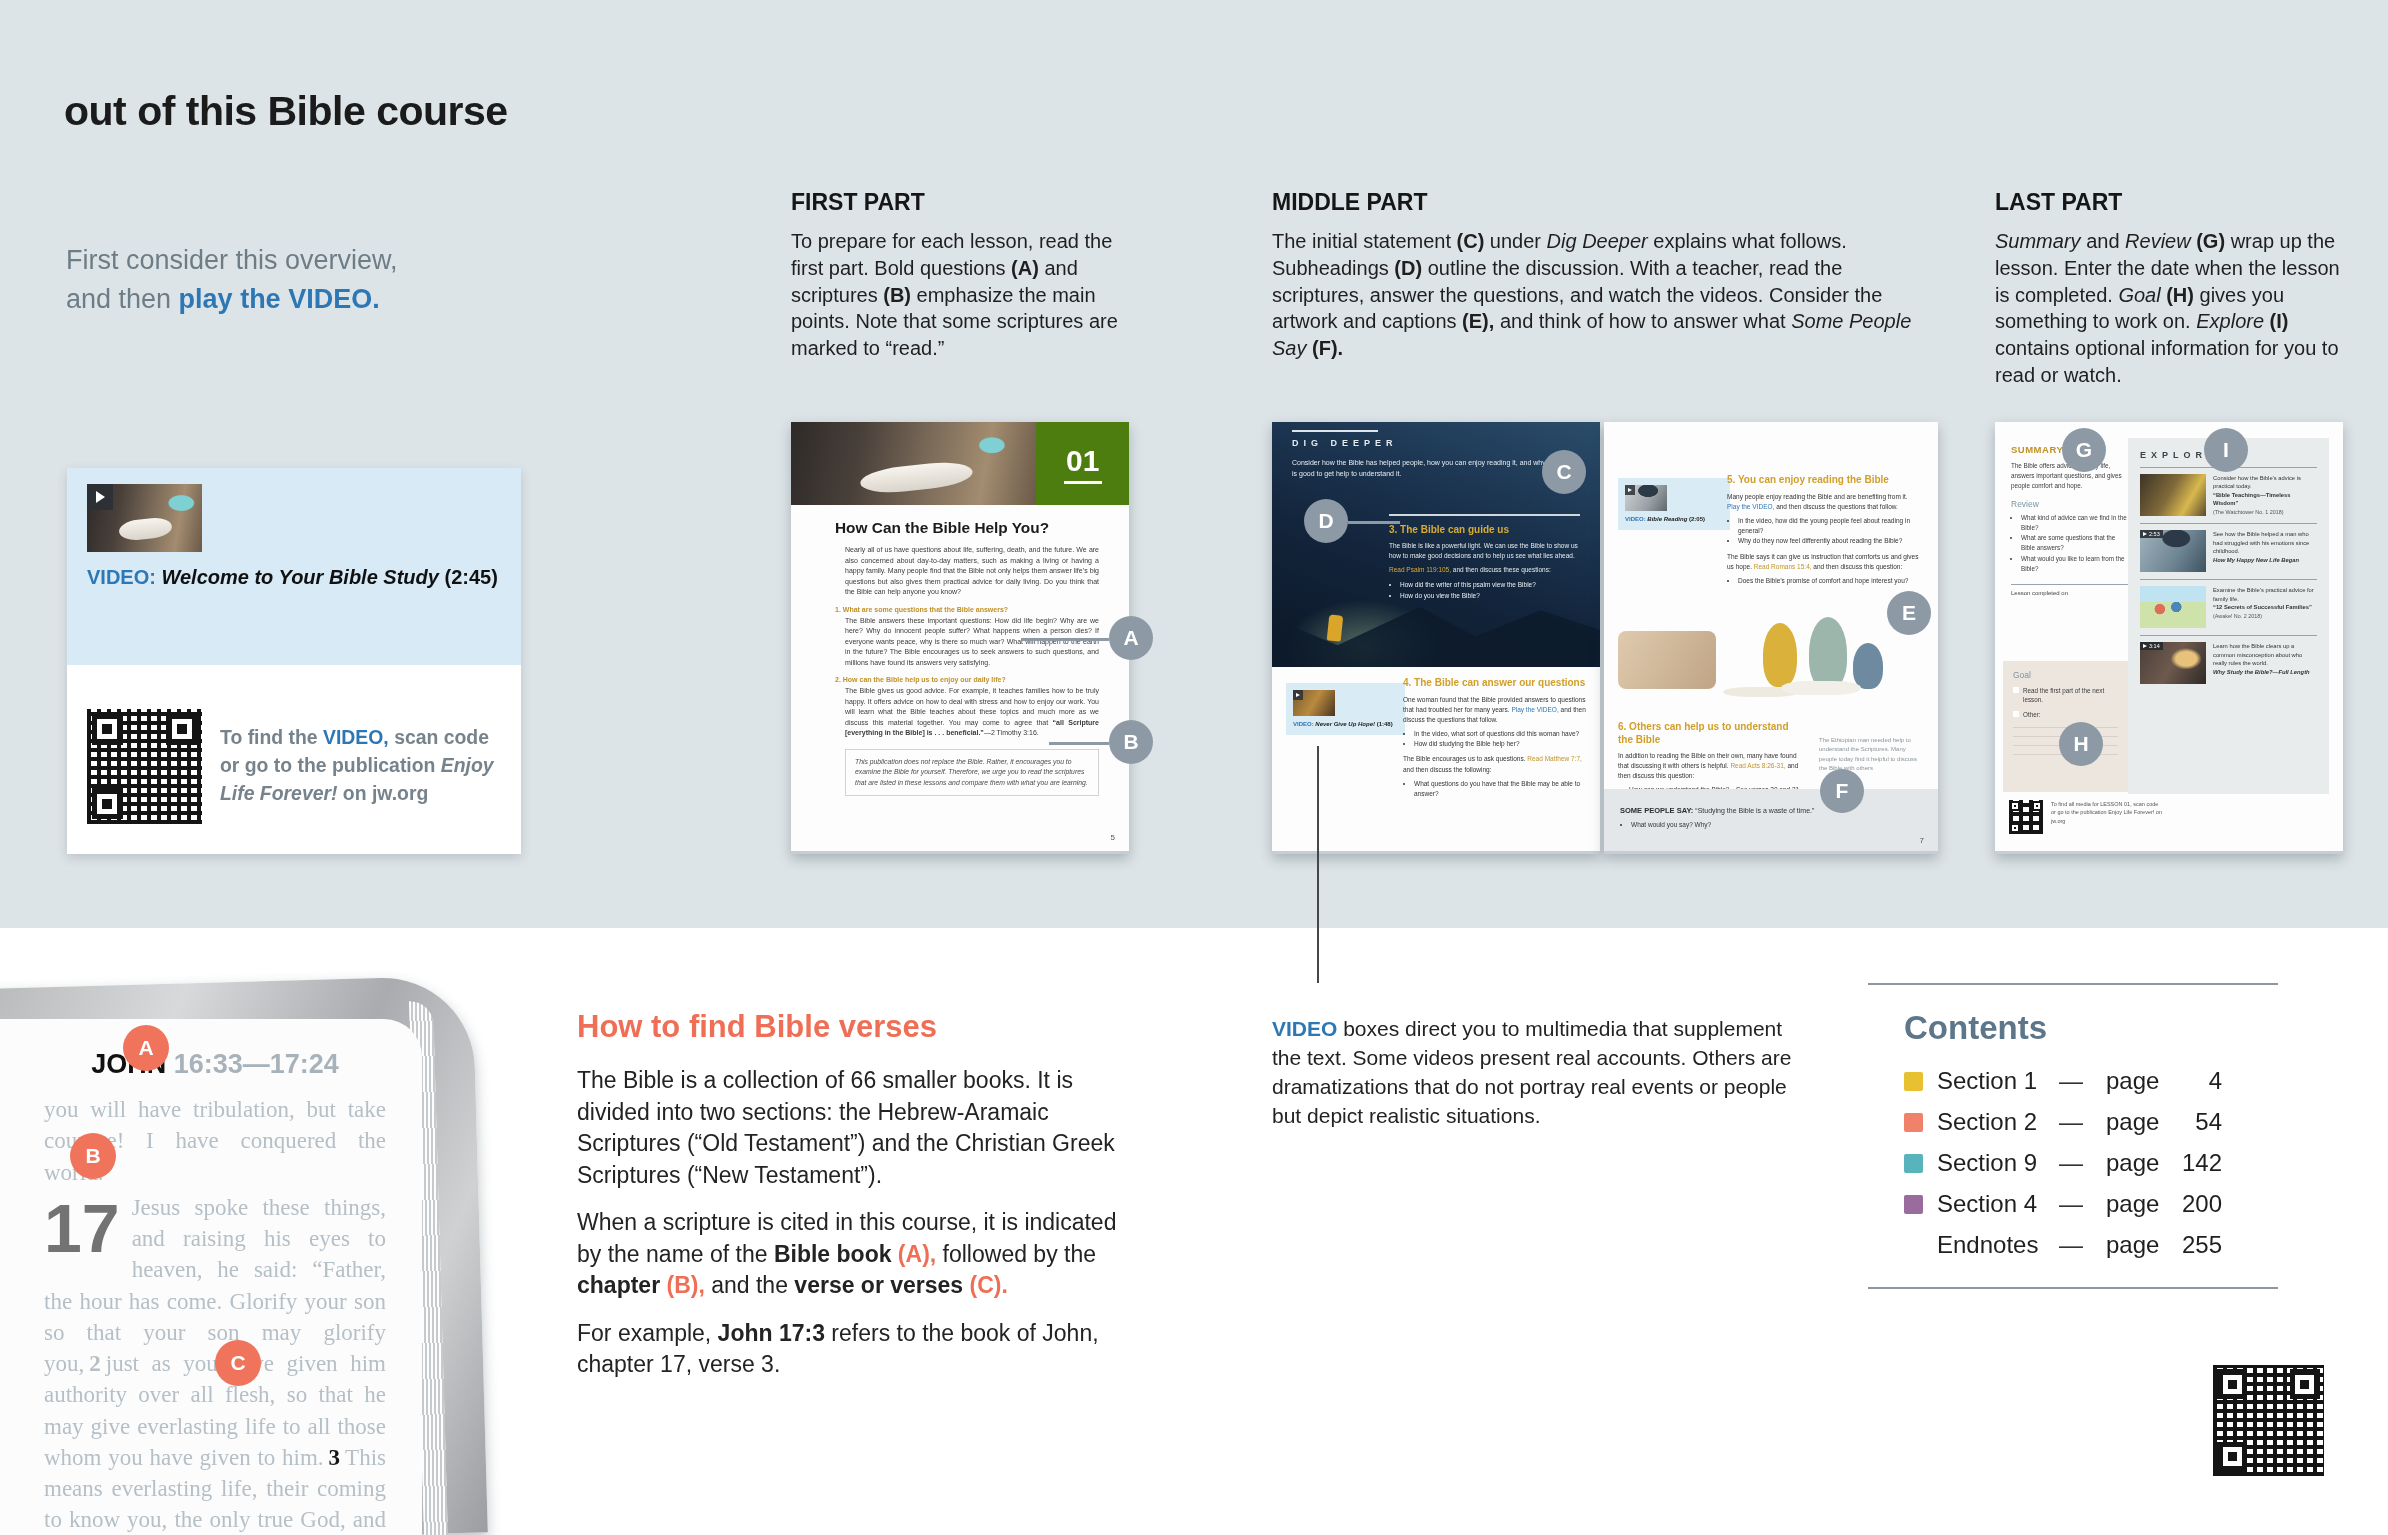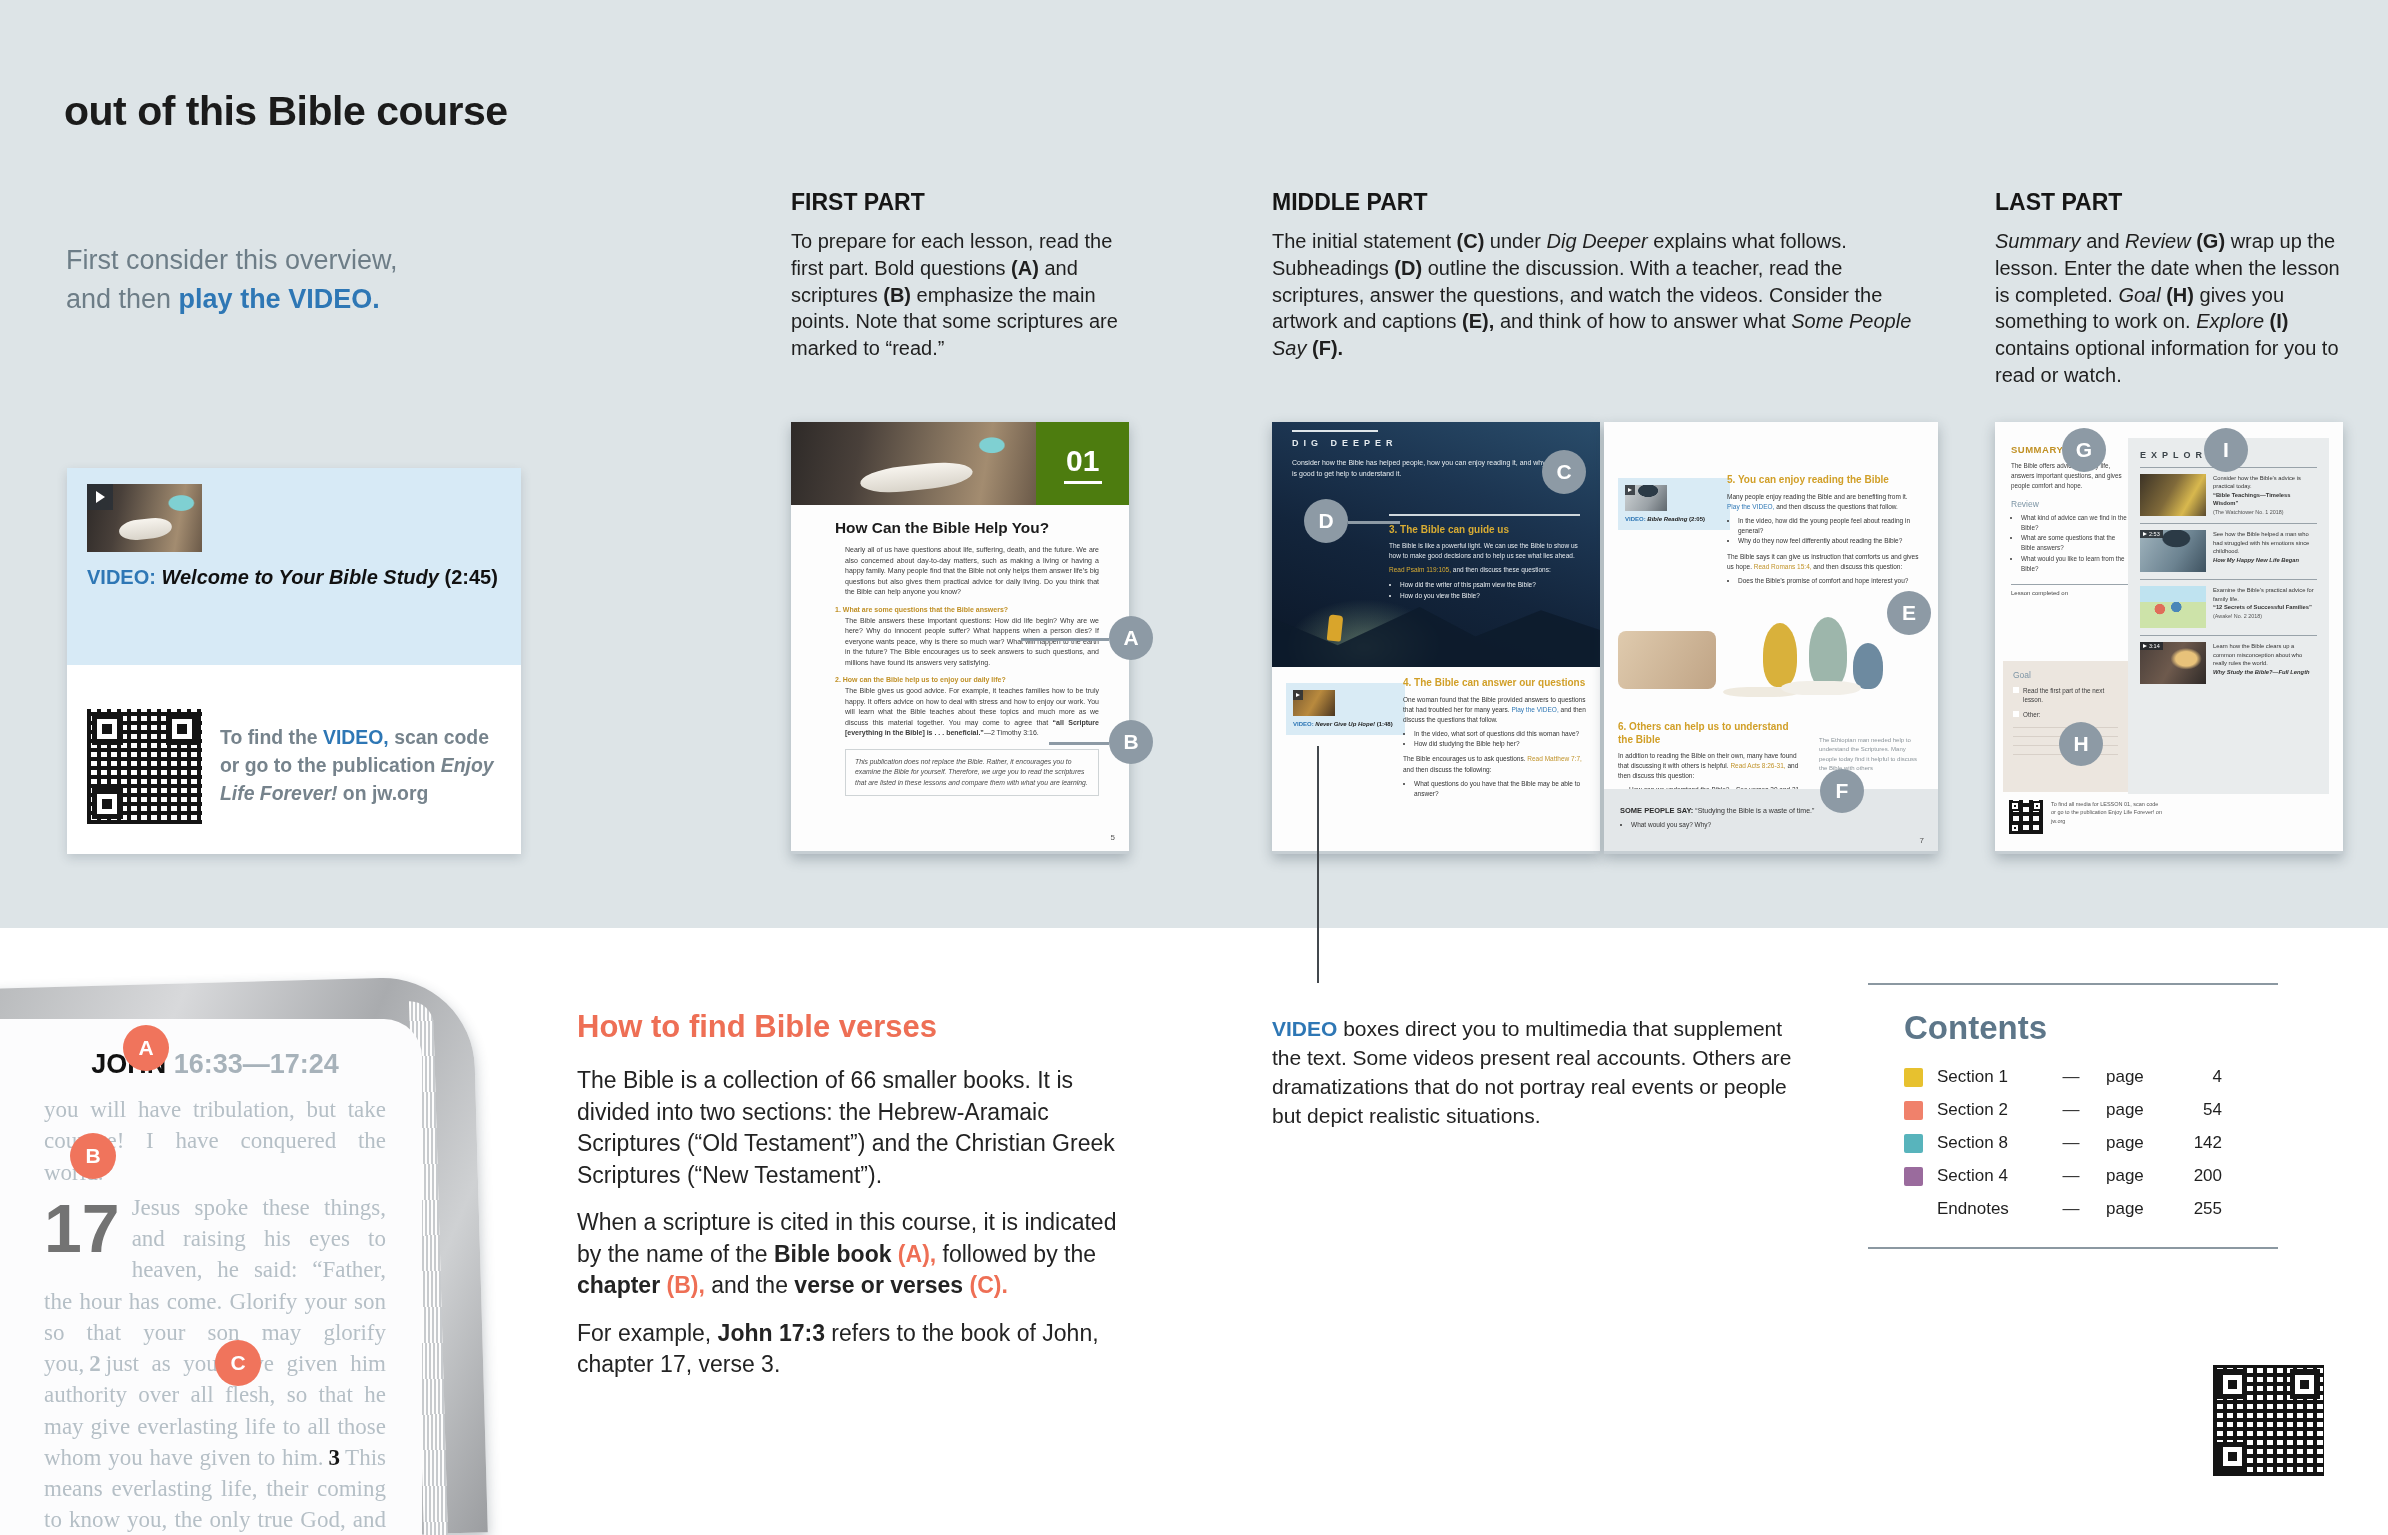--- a/index.html
+++ b/index.html
@@ -189,21 +189,21 @@
   .findv h2{margin:0 0 20px 0;font-size:31px;font-weight:700;color:#ee6f55;}
   .findv p{margin:0 0 16px 0;font-size:23px;line-height:1.37;color:#232323;}
   .findv b{font-weight:700;} .findv .org{color:#ee6f55;font-weight:700;}
 
   .vnote{position:absolute;left:1272px;top:1015px;width:537px;font-size:21px;line-height:1.38;color:#232323;}
   .vnote .vl{color:#2e77b5;font-weight:700;}
 
   .contents{position:absolute;left:1868px;top:983px;width:410px;border-top:2px solid #8b98a1;
      border-bottom:2px solid #8b98a1;padding:24px 0 28px 0;}
   .contents h2{margin:0 36px 20px 36px;font-size:33px;font-weight:700;color:#5d7689;}
-  .crow{display:flex;align-items:center;margin:0 36px 13px 36px;font-size:17px;color:#1f1f1f;}
+  .crow{display:flex;align-items:center;margin:0 36px 13px 36px;font-size:24px;color:#1f1f1f;}
   .sw{width:19px;height:19px;border-radius:2px;margin-right:14px;flex:0 0 auto;}
   .crow .lab{width:117px;} .crow .dsh{width:34px;text-align:center;color:#333;}
   .crow .pgw{width:64px;margin-left:18px;} .crow .num{width:52px;text-align:right;}
   .crow.end .sw{visibility:hidden;}
 
   .dl{position:absolute;left:1592px;top:1381px;width:602px;text-align:right;font-size:21px;
       line-height:1.45;color:#76838c;font-weight:600;}
   .dl b{color:#1b1b1b;font-weight:800;} .dl i{font-style:italic;}
   .dlqr{position:absolute;left:2213px;top:1365px;width:111px;height:111px;}
 </style>
@@ -474,21 +474,21 @@
     </div>
     <div class="crow">
       <span class="sw" style="background-color: rgb(240, 129, 107);"></span>
       <span class="lab">Section 2</span>
       <span class="dsh">—</span>
       <span class="pgw">page</span>
       <span class="num">54</span>
     </div>
     <div class="crow">
       <span class="sw" style="background-color: rgb(88, 180, 188);"></span>
-      <span class="lab">Section 8</span>
+      <span class="lab">Section 9</span>
       <span class="dsh">—</span>
       <span class="pgw">page</span>
       <span class="num">142</span>
     </div>
     <div class="crow">
       <span class="sw" style="background-color: rgb(154, 107, 157);"></span>
       <span class="lab">Section 4</span>
       <span class="dsh">—</span>
       <span class="pgw">page</span>
       <span class="num">200</span>

